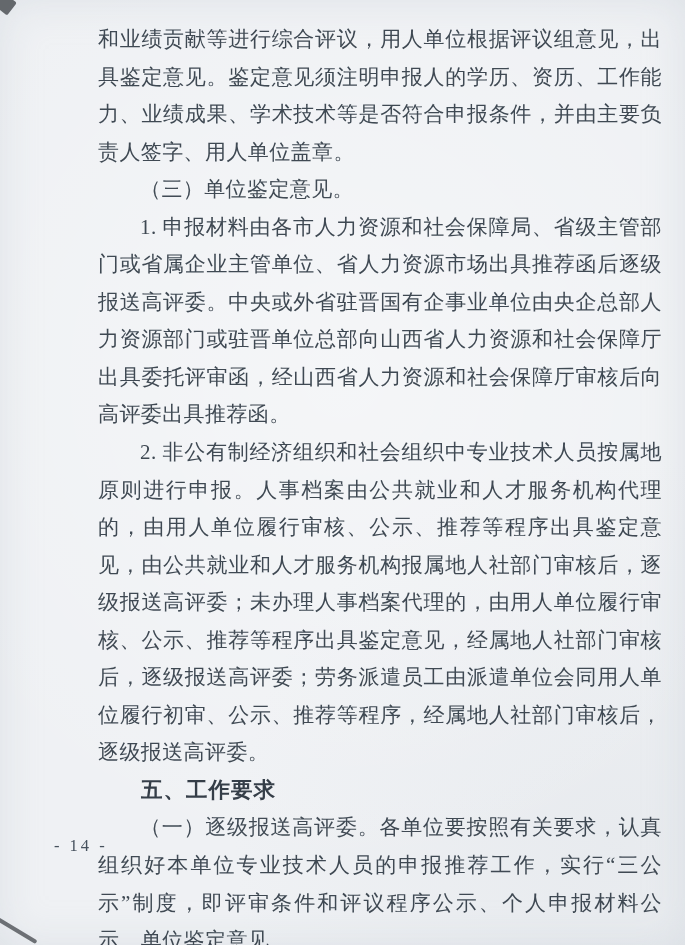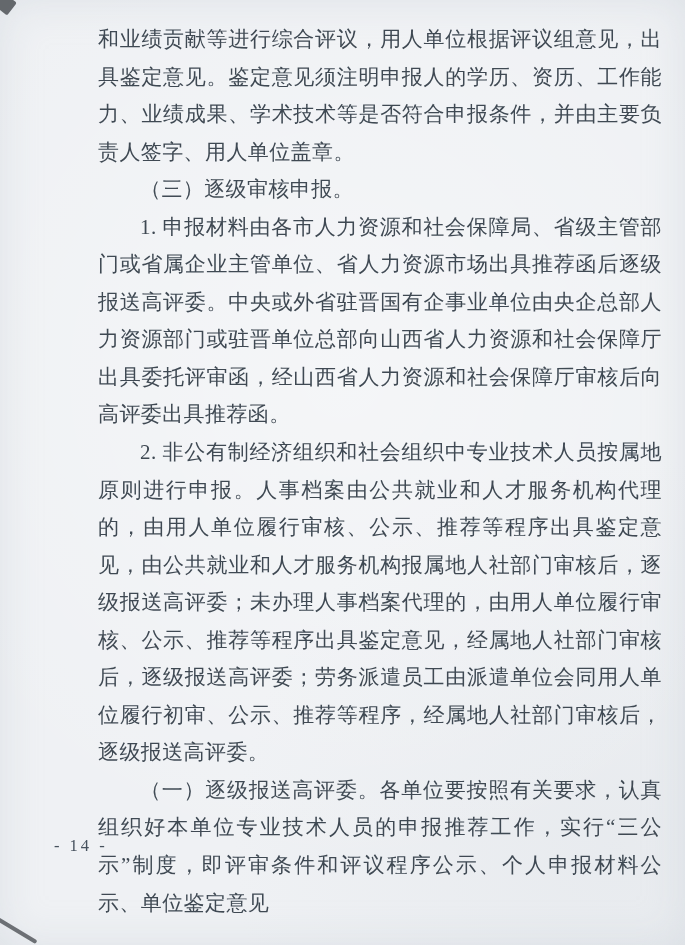--- a/index.html
+++ b/index.html
@@ -70,26 +70,27 @@
 </style>
 </head>
 <body>
 
 <div class="page">
 
   <div class="content">
 
     <p class="para">和业绩贡献等进行综合评议，用人单位根据评议组意见，出具鉴定意见。鉴定意见须注明申报人的学历、资历、工作能力、业绩成果、学术技术等是否符合申报条件，并由主要负责人签字、用人单位盖章。</p>
 
-    <p class="para indent kaiti">（三）逐级审核申报。</p>
+    <p class="para indent kaiti">（三）单位鉴定意见。</p>
 
     <p class="para indent">1. 申报材料由各市人力资源和社会保障局、省级主管部门或省属企业主管单位、省人力资源市场出具推荐函后逐级报送高评委。中央或外省驻晋国有企事业单位由央企总部人力资源部门或驻晋单位总部向山西省人力资源和社会保障厅出具委托评审函，经山西省人力资源和社会保障厅审核后向高评委出具推荐函。</p>
 
     <p class="para indent">2. 非公有制经济组织和社会组织中专业技术人员按属地原则进行申报。人事档案由公共就业和人才服务机构代理的，由用人单位履行审核、公示、推荐等程序出具鉴定意见，由公共就业和人才服务机构报属地人社部门审核后，逐级报送高评委；未办理人事档案代理的，由用人单位履行审核、公示、推荐等程序出具鉴定意见，经属地人社部门审核后，逐级报送高评委；劳务派遣员工由派遣单位会同用人单位履行初审、公示、推荐等程序，经属地人社部门审核后，逐级报送高评委。</p>
 
+    <p class="para indent heading">五、工作要求</p>
 
     <p class="para indent"><span class="kaiti">（一）逐级报送高评委。</span><span>各单位要按照有关要求，认真组织好本单位专业技术人员的申报推荐工作，实行“三公示”制度，即评审条件和评议程序公示、个人申报材料公示、单位鉴定意见</span></p>
 
   </div>
 
   <div class="page-number">- 14 -</div>
 
   <div class="artifact artifact-top-left"></div>
 
   <div class="artifact artifact-bottom-left"></div>

